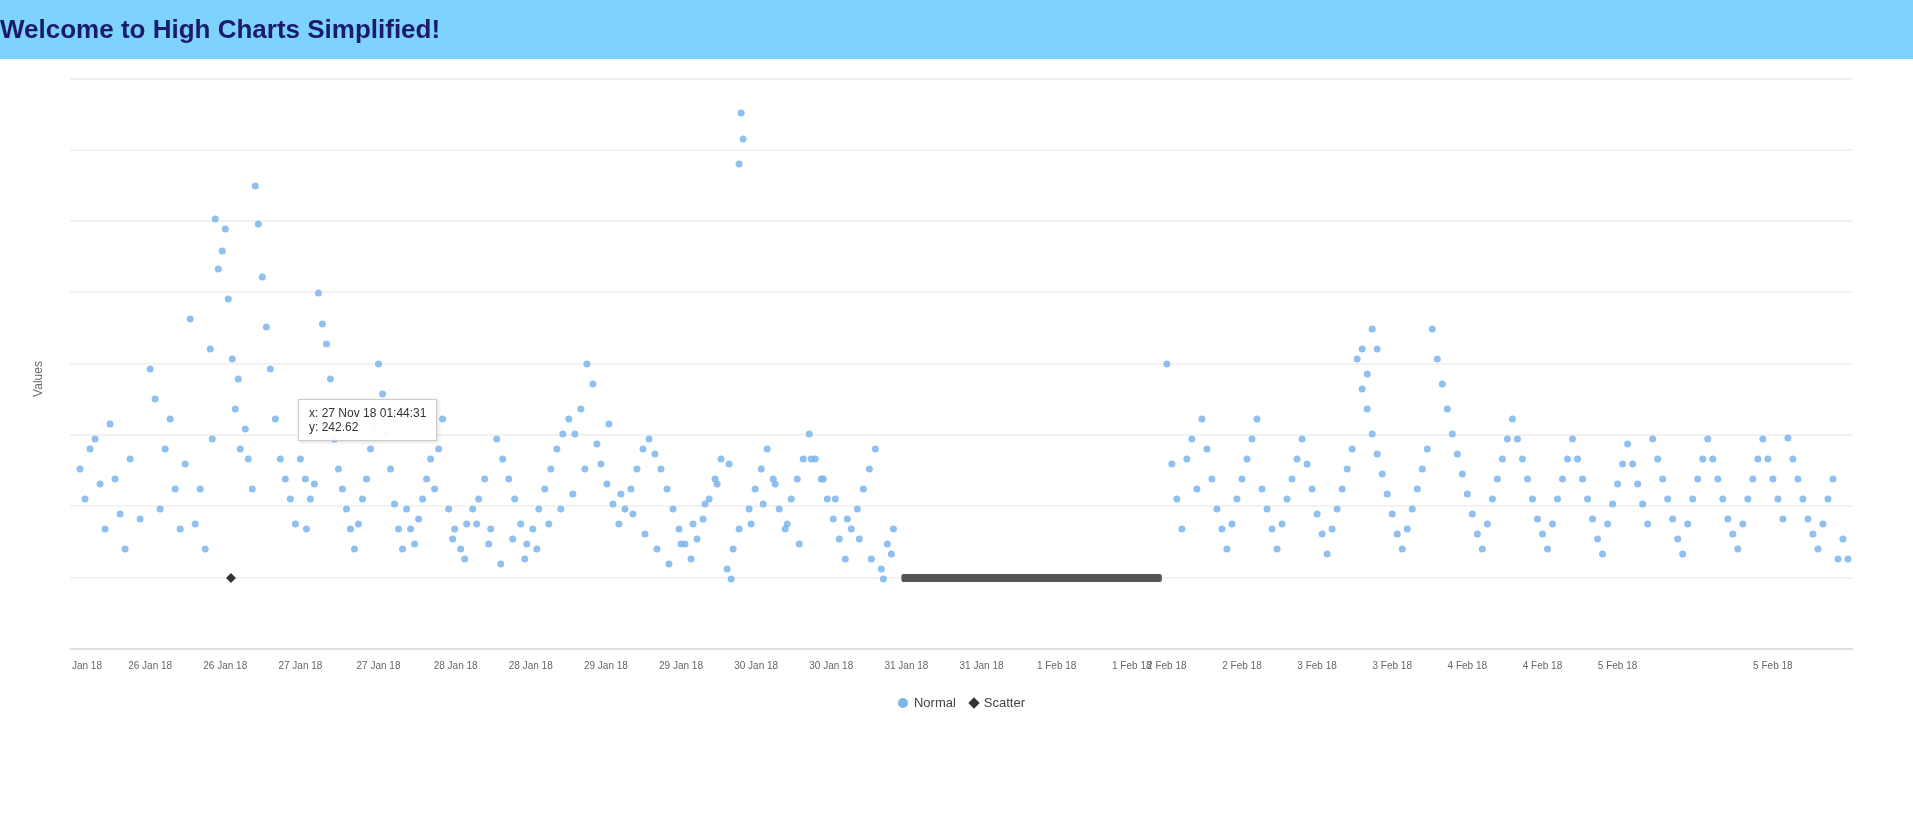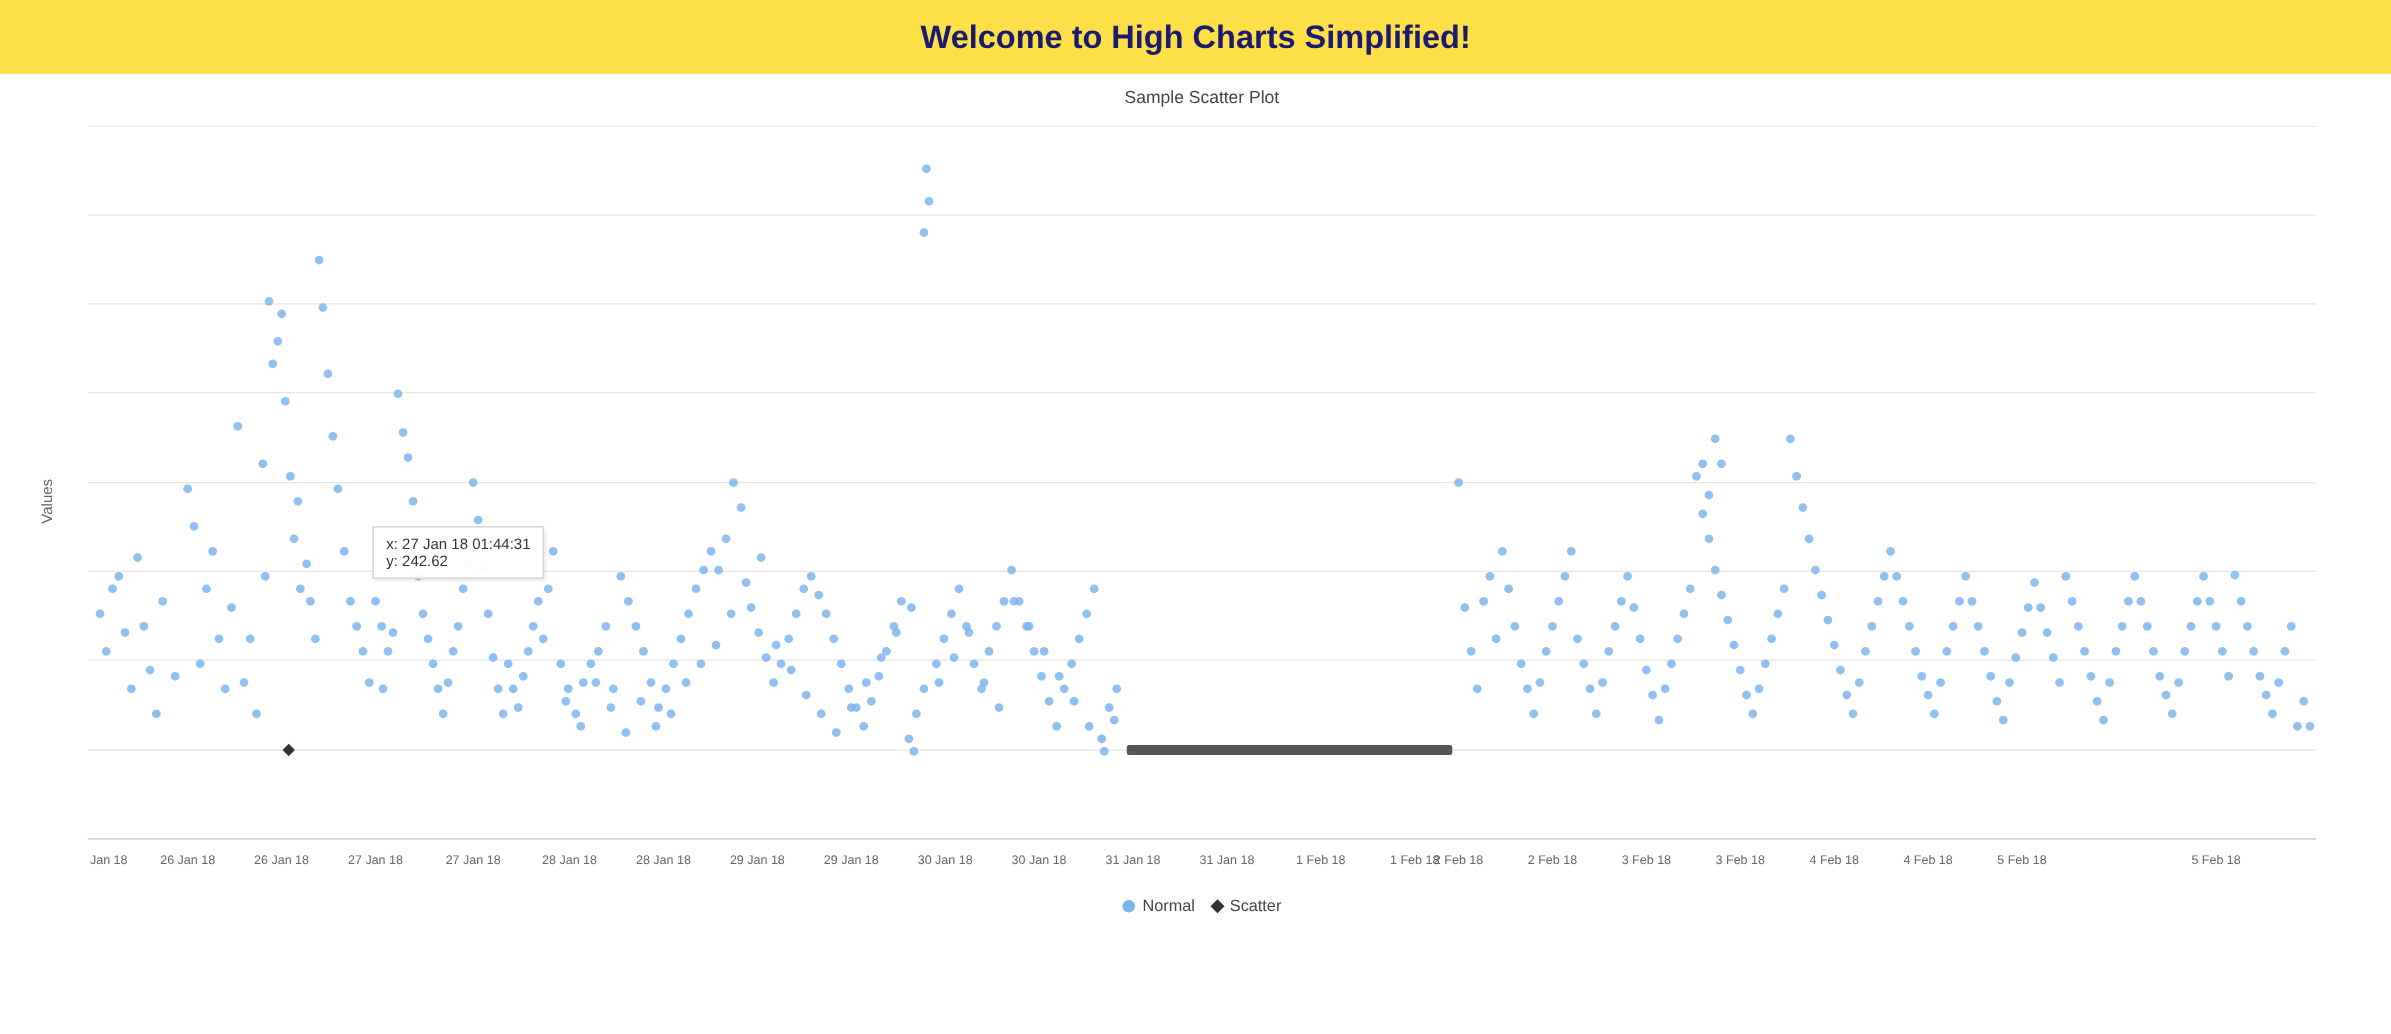--- a/index.html
+++ b/index.html
@@ -1,22 +1,22 @@
 <!DOCTYPE html>
 <html><head>
   <meta charset="utf-8">
   <style>
     * { margin: 0; padding: 0; box-sizing: border-box; }
     body { font-family: Arial, Helvetica, sans-serif; background: #fff; width: 1913px; height: 827px; overflow: hidden; }
 
     #header {
-      background: #fde047;
+      background: #7dd3fc;
       width: 100%;
       padding: 14px 0;
-      text-align: center;
+      text-align: left;
     }
     #header h1 {
       font-size: 26px;
       font-weight: bold;
       color: #1a1a6e;
     }
 
     #chart-container {
       position: relative;
       width: 1913px;
@@ -90,21 +90,20 @@
     }
   </style>
 </head>
 <body>
 
 <div id="header">
   <h1>Welcome to High Charts Simplified!</h1>
 </div>
 
 <div id="chart-container">
-  <div id="chart-title">Sample Scatter Plot</div>
 
   <div id="chart-area">
     <div id="y-axis-label">Values</div>
 
     <svg id="chart-svg" viewBox="0 0 1780 620" preserveAspectRatio="none">
 
       <line x1="0" y1="10" x2="1780" y2="10" stroke="#e6e6e6" stroke-width="1"></line>
       <line x1="0" y1="81" x2="1780" y2="81" stroke="#e6e6e6" stroke-width="1"></line>
       <line x1="0" y1="152" x2="1780" y2="152" stroke="#e6e6e6" stroke-width="1"></line>
       <line x1="0" y1="223" x2="1780" y2="223" stroke="#e6e6e6" stroke-width="1"></line>
@@ -506,21 +505,21 @@
       <circle cx="820" cy="485" r="3.5" fill="#7cb5ec" opacity="0.85"></circle>
 
       <circle cx="1290" cy="280" r="3.5" fill="#7cb5ec" opacity="0.85"></circle>
       <circle cx="1295" cy="305" r="3.5" fill="#7cb5ec" opacity="0.85"></circle>
       <circle cx="1300" cy="260" r="3.5" fill="#7cb5ec" opacity="0.85"></circle>
       <circle cx="1305" cy="280" r="3.5" fill="#7cb5ec" opacity="0.85"></circle>
     </svg>
 
     
     <div class="tooltip" style="left: 228px; top: 330px;">
-      <div>x: 27 Jan 18 01:44:31</div>
+      <div>x: 27 Nov 18 01:44:31</div>
       <div>y: 242.62</div>
     </div>
   </div>
 
   <div id="legend">
     <div class="legend-item">
       <div class="legend-dot-normal"></div>
       <span>Normal</span>
     </div>
     <div class="legend-item">

